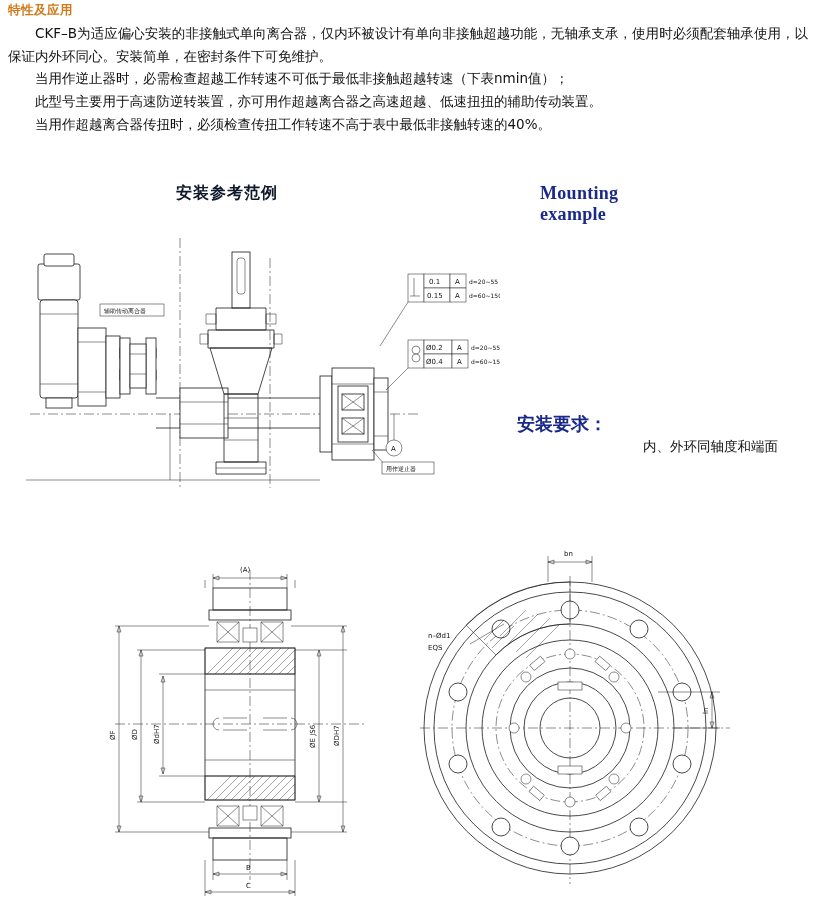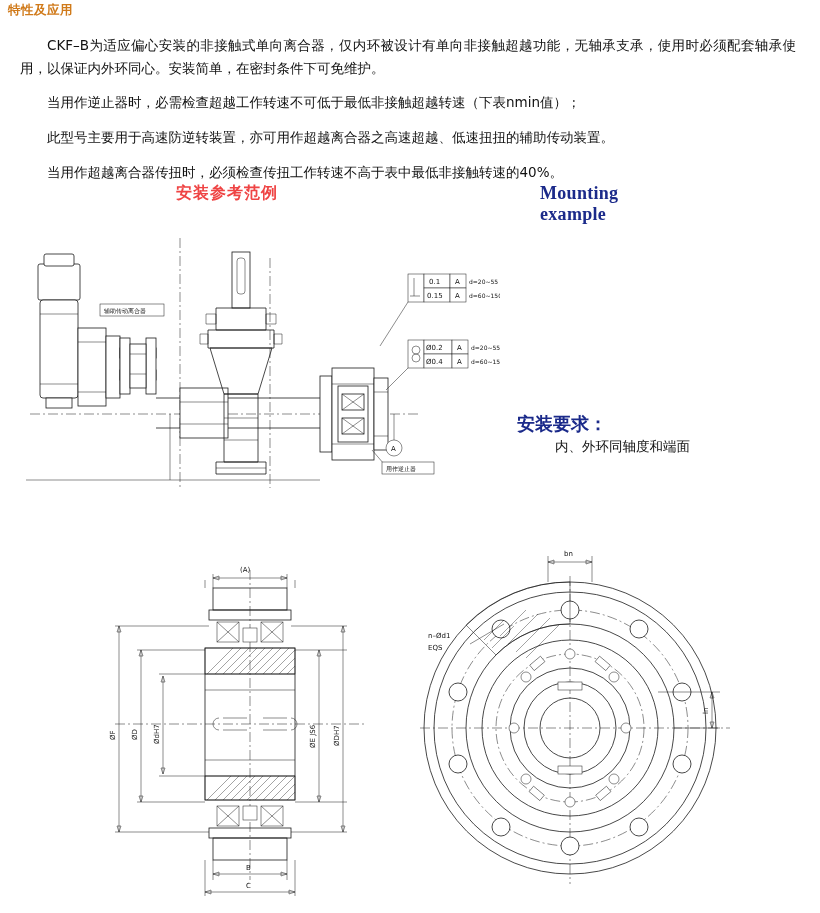--- a/index.html
+++ b/index.html
@@ -35,32 +35,32 @@
     position: absolute;
     left: 8px;
     top: 22px;
     width: 800px;
     font-size: 13.5px;
     line-height: 1.68;
     color: #111;
     text-align: justify;
   }
   .body-text p {
-    margin: 12px;
+    margin: 0;
   }
   .indent2 { text-indent: 2em; }
 
   
   .heading-cn {
     position: absolute;
     left: 176px;
     top: 183px;
     font-size: 16px;
     font-weight: bold;
-    color: #ef4444;
+    color: #0f172a;
     letter-spacing: 1px;
   }
   .heading-en {
     position: absolute;
     left: 540px;
     top: 183px;
     font-size: 18px;
     font-weight: bold;
     color: #1b2a8a;
     letter-spacing: 0.3px;
@@ -77,20 +77,21 @@
     color: #1b2a8a;
   }
   .req-body {
     position: absolute;
     left: 528px;
     top: 436px;
     width: 250px;
     font-size: 13.5px;
     line-height: 1.6;
     color: #111;
+    text-align: right;
   }
   .req-body .l1 { text-indent: 2em; }
 
   
   .drawing {
     position: absolute;
   }
   .drawing svg { display: block; }
 
   #top-drawing { left: 20px; top: 218px; }

